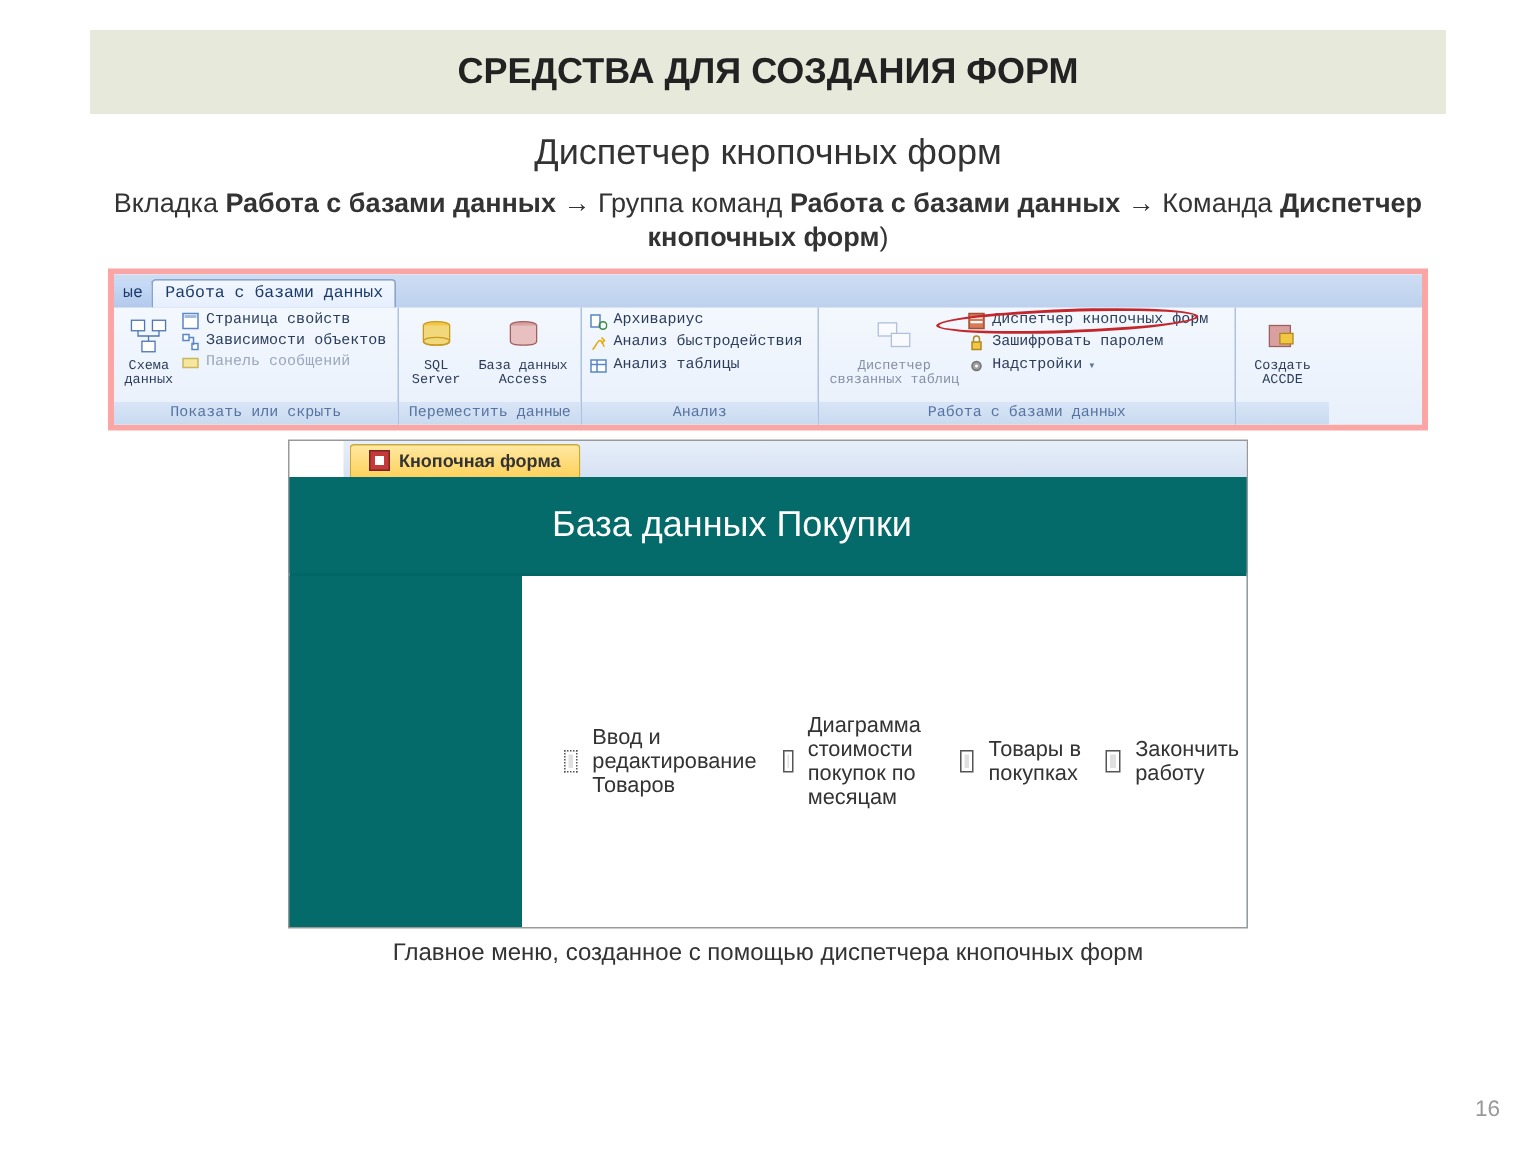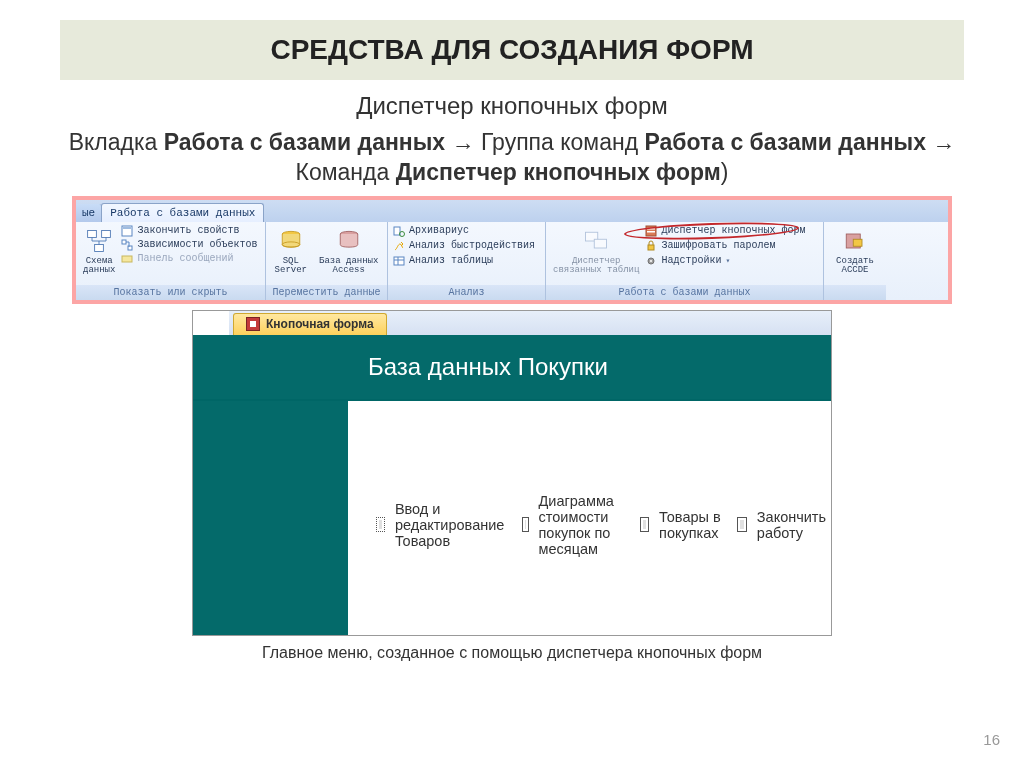--- a/index.html
+++ b/index.html
@@ -11,32 +11,32 @@
     height: 768px;
     position: relative;
     overflow: hidden;
   }
   .slide-title {
     background: #e7eadb;
     margin: 20px 60px 12px 60px;
     padding: 14px 0;
     text-align: center;
     font-weight: bold;
-    font-size: 28px;
+    font-size: 24px;
     color: #222;
   }
   .subtitle {
     text-align: center;
     font-size: 24px;
     color: #333;
     margin: 10px 0 8px 0;
   }
   .pathline {
     text-align: center;
-    font-size: 23px;
+    font-size: 18px;
     color: #333;
     margin: 0 30px 8px 30px;
     line-height: 1.3;
   }
   .pathline .b { font-weight: bold; }
   .ribbon-wrap {
     margin: 4px auto 0 auto;
     width: 880px;
     border: 4px solid #fca5a5;
     background: #fff;
@@ -242,21 +242,21 @@
                 <path d="M8 12v4h8M24 12v4h-8M16 16v4" stroke="#4d77b3" fill="none"></path>
               </svg>
             <div class="lbl">Схема<br>данных</div>
           </div>
           <div class="mini-list">
             <div class="mini-item">
                 <svg class="ic" viewBox="0 0 12 12">
                   <rect x="1" y="1" width="10" height="10" fill="#fff" stroke="#5a86c2"></rect>
                   <rect x="2" y="2" width="8" height="2" fill="#a0bce0"></rect>
                 </svg>
-                <span>Закончить свойств</span>
+                <span>Страница свойств</span>
               </div>
             <div class="mini-item">
                 <svg class="ic" viewBox="0 0 12 12">
                   <rect x="1" y="1" width="4" height="4" fill="#fff" stroke="#5a86c2"></rect>
                   <rect x="7" y="7" width="4" height="4" fill="#fff" stroke="#5a86c2"></rect>
                   <path d="M5 3h3v5" stroke="#5a86c2" fill="none"></path>
                 </svg>
                 <span>Зависимости объектов</span>
               </div>
             <div class="mini-item" style="color:#9aa7bd">

